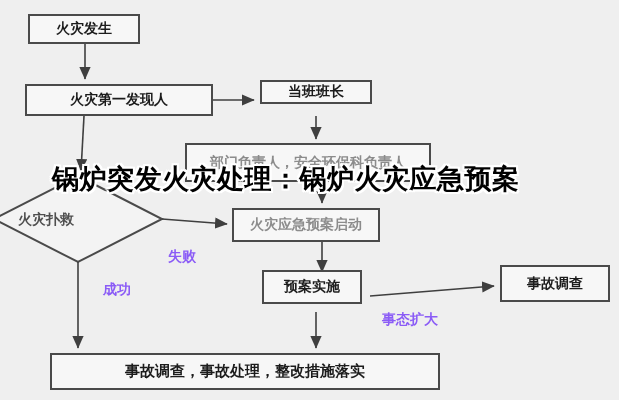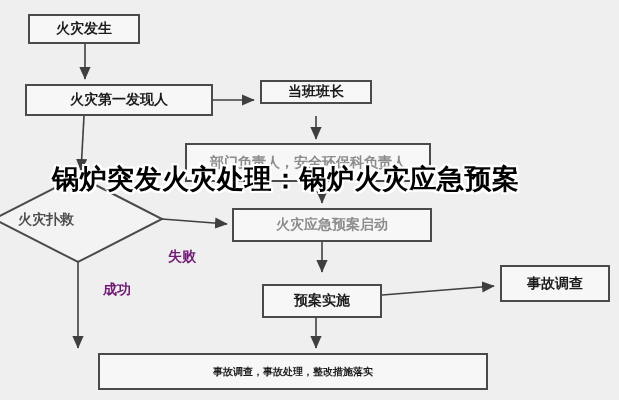--- a/index.html
+++ b/index.html
@@ -24,21 +24,21 @@
     white-space:nowrap;
   }
   .box.muted{color:#8c8c8c;}
   .diamond-label{
     position:absolute;z-index:2;
     font-size:14px;font-weight:700;color:#4f4f4f;
     white-space:nowrap;
   }
   .edge-label{
     position:absolute;z-index:3;
-    font-size:14px;font-weight:700;color:#701a75;
+    font-size:14px;font-weight:700;color:#8b5cf6;
     white-space:nowrap;
   }
   .title-overlay{
     position:absolute;z-index:10;
     left:52px;top:161px;
     font-size:27px;font-weight:800;
     letter-spacing:0.5px;
     color:#000;white-space:nowrap;
     text-shadow:
       -2px -2px 0 #fff, 2px -2px 0 #fff,
@@ -77,28 +77,29 @@
   <div class="box" style="left:28px;top:14px;width:112px;height:30px;">火灾发生</div>
 
   <div class="box" style="left:25px;top:84px;width:188px;height:32px;">火灾第一发现人</div>
 
   <div class="box" style="left:260px;top:80px;width:112px;height:24px;">当班班长</div>
 
   <div class="box muted" style="left:185px;top:143px;width:246px;height:39px;">部门负责人，安全环保科负责人</div>
 
   <div class="diamond-label" style="left:18px;top:211px;width:122px;">火灾扑救</div>
 
-  <div class="box muted" style="left:232px;top:208px;width:200px;height:34px;">火灾应急预案启动</div>
+  <div class="box muted" style="left:232px;top:208px;width:148px;height:34px;">火灾应急预案启动</div>
 
-  <div class="box" style="left:262px;top:284px;width:120px;height:34px;">预案实施</div>
+  <div class="box" style="left:262px;top:270px;width:100px;height:34px;">预案实施</div>
 
   <div class="box" style="left:500px;top:265px;width:110px;height:37px;">事故调查</div>
 
-  <div class="box" style="left:50px;top:353px;width:390px;height:37px;font-size:10px;margin-left:48px;">事故调查，事故处理，整改措施落实</div>
+  <div class="box" style="left:50px;top:353px;width:390px;height:37px;font-size:15px;">事故调查，事故处理，整改措施落实</div>
 
   <div class="edge-label" style="left:168px;top:248px;">失败</div>
 
   <div class="edge-label" style="left:103px;top:281px;">成功</div>
 
+  <div class="edge-label" style="left:382px;top:311px;">事态扩大</div>
 
   <div class="title-overlay">锅炉突发火灾处理：锅炉火灾应急预案</div>
 
 </div>
 
 </body></html>

